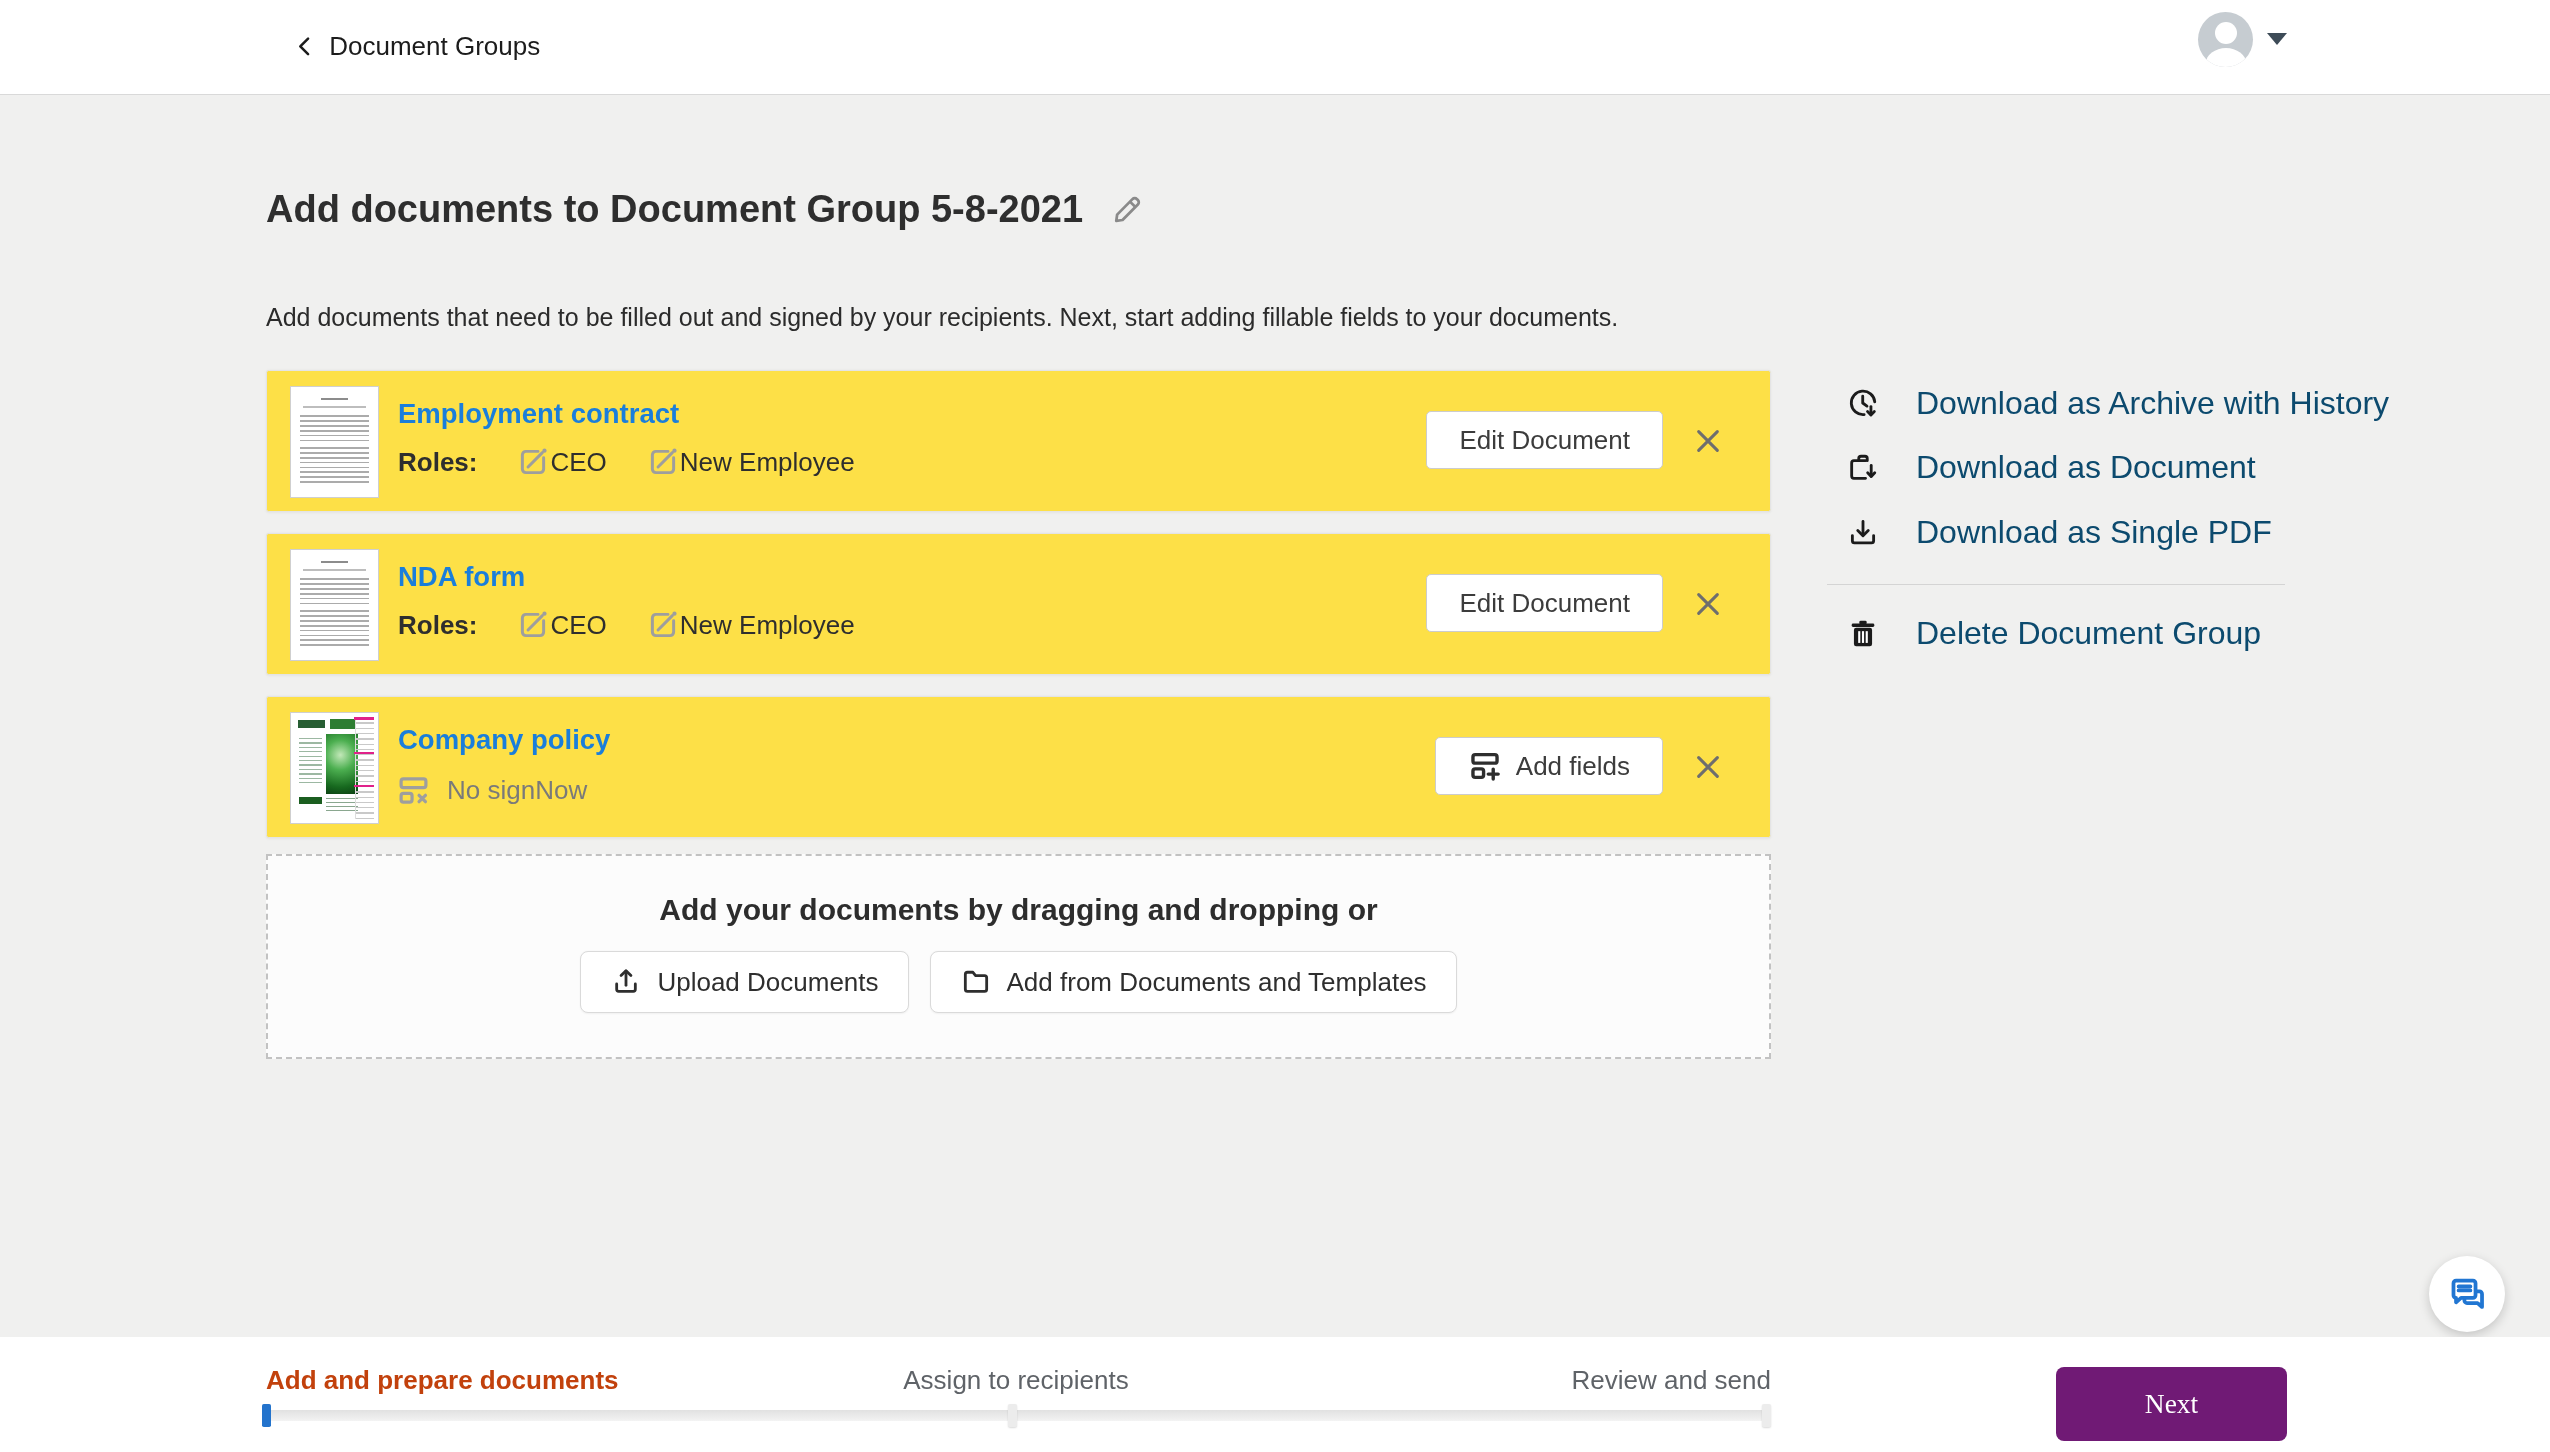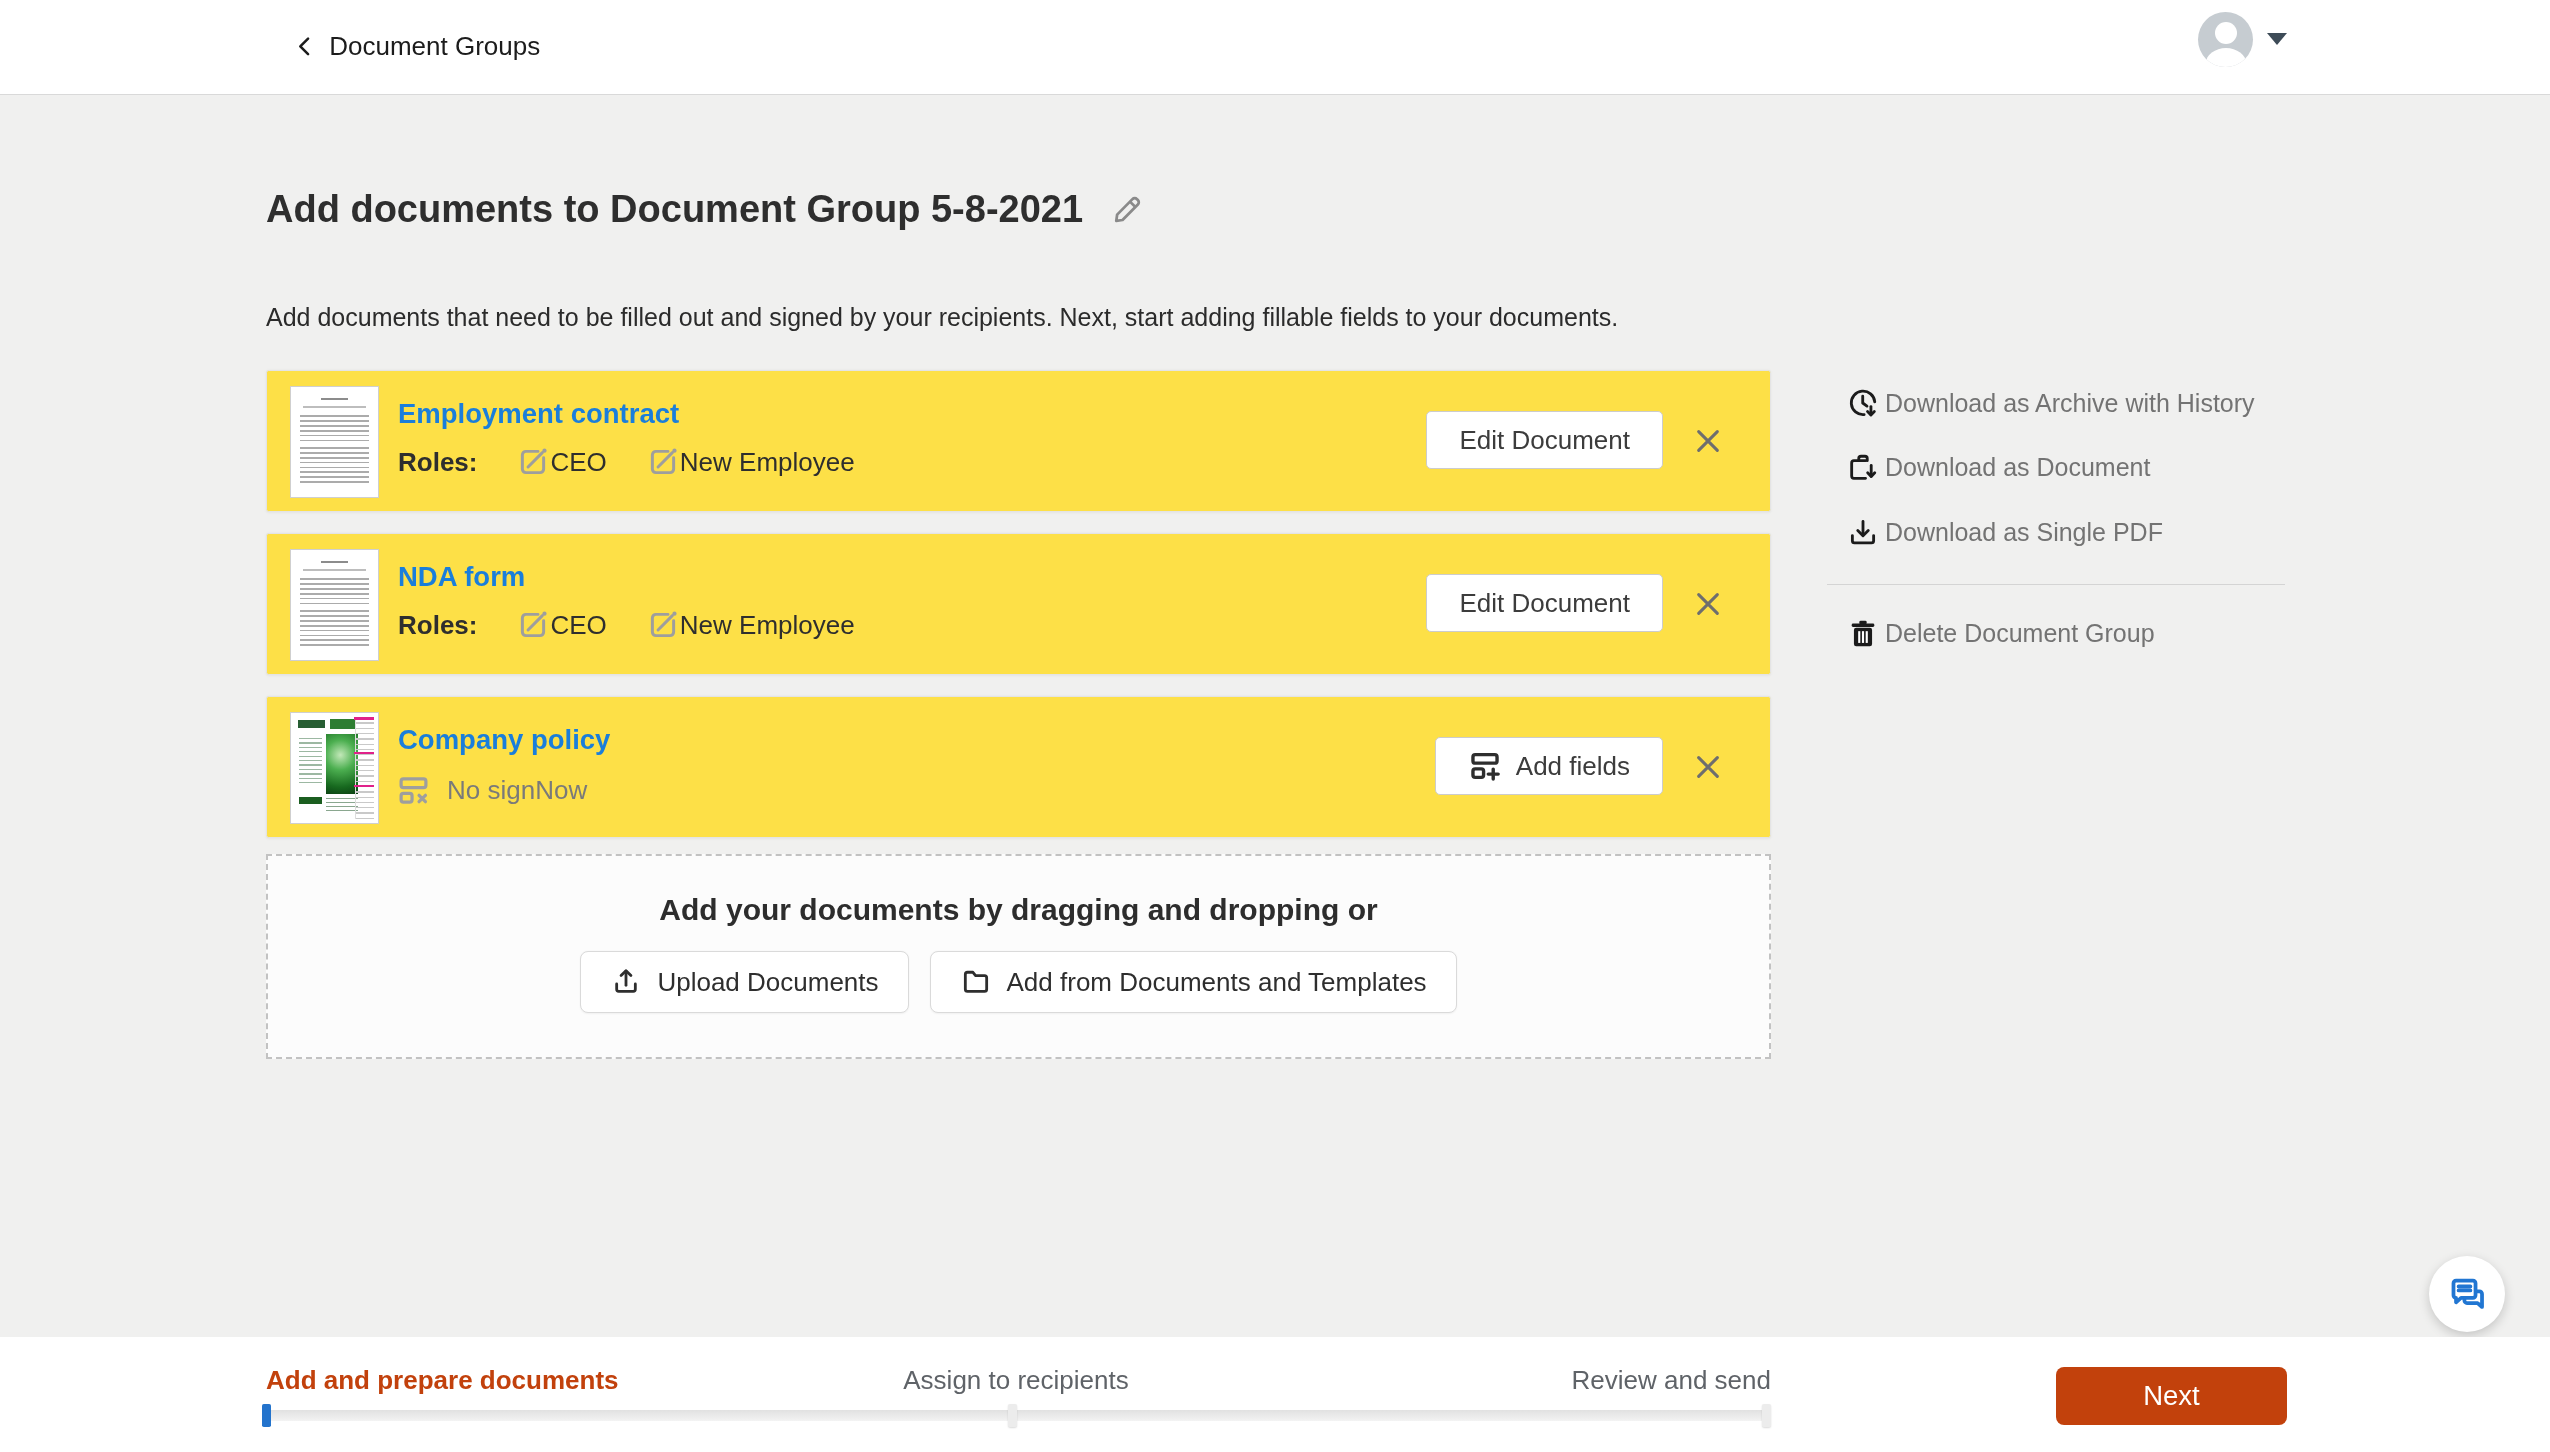--- a/index.html
+++ b/index.html
@@ -107,41 +107,41 @@
   .dz-buttons { display:flex; justify-content:center; gap:21px; margin-top:24px; }
   .dz-btn {
     height:62px; background:#fff; border:1.8px solid #dadada; border-radius:8px;
     box-shadow:0 0.9px 1.8px rgba(0,0,0,0.05);
     font-family:"Liberation Sans", sans-serif; font-size:26px; color:#2e2e2e;
     padding:0 29px; display:flex; align-items:center; gap:15px; cursor:pointer;
   }
 
   
   .side-panel { position:absolute; left:1846px; top:372px; width:469px; }
-  .side-item { position:absolute; left:0; display:flex; align-items:center; gap:5px;
-               font-size:25px; color:#737373; cursor:pointer; height:39px; white-space:nowrap; }
+  .side-item { position:absolute; left:0; display:flex; align-items:center; gap:36px;
+               font-size:32px; color:#0c4a6e; cursor:pointer; height:39px; white-space:nowrap; }
   .side-item.i1 { top:11.5px; } .side-item.i2 { top:76px; } .side-item.i3 { top:141px; } .side-item.i4 { top:242px; }
   .side-divider { position:absolute; left:-19.5px; top:212px; width:458px; border-top:0.9px solid #d4d4d4; }
 
   
   .footer { position:absolute; left:0; top:1337px; width:2550px; height:115px; background:#ffffff; }
   .step { position:absolute; top:27.5px; font-size:26px; white-space:nowrap; }
   .step.s1 { left:266px; font-weight:bold; color:#c2410c; }
   .step.s2 { left:1016px; transform:translateX(-50%); color:#5f6368;text-align:center; }
   .step.s3 { left:1771px; transform:translateX(-100%); color:#5f6368; }
   .track { position:absolute; left:262px; top:73px; width:1509px; height:10.6px;
            background:linear-gradient(#e1e1e1,#f3f3f3); border-radius:1.8px; }
   .marker { position:absolute; top:-6.2px; width:8.9px; height:23px; border-radius:1.8px; }
   .marker.current { left:0; background:#2373cc; }
   .marker.m2 { left:746px; background:#ececec; box-shadow:0 0.9px 1.8px rgba(0,0,0,0.15); }
   .marker.m3 { left:1500px; background:#ececec; box-shadow:0 0.9px 1.8px rgba(0,0,0,0.15); }
   .next-btn {
-    position:absolute; left:2056px; top:30px; width:231px; height:58px;
-    background:#c2410c; border:none; border-radius:8px;
-    color:#fff; font-family:Liberation Sans, sans-serif; font-size:27.5px; cursor:pointer;
+    position:absolute; left:2056px; top:30px; width:231px; height:74px;
+    background:#701a75; border:none; border-radius:8px;
+    color:#fff; font-family:Liberation Serif, serif; font-size:27.5px; cursor:pointer;
   }
 
   
   .chat-fab {
     position:absolute; left:2429px; top:1256px; width:76px; height:76px; border-radius:50%;
     background:#fff; border:none; box-shadow:0 3.5px 10.6px rgba(0,0,0,0.18);
     display:flex; align-items:center; justify-content:center; cursor:pointer;
   }
 
   svg { display:block; }

